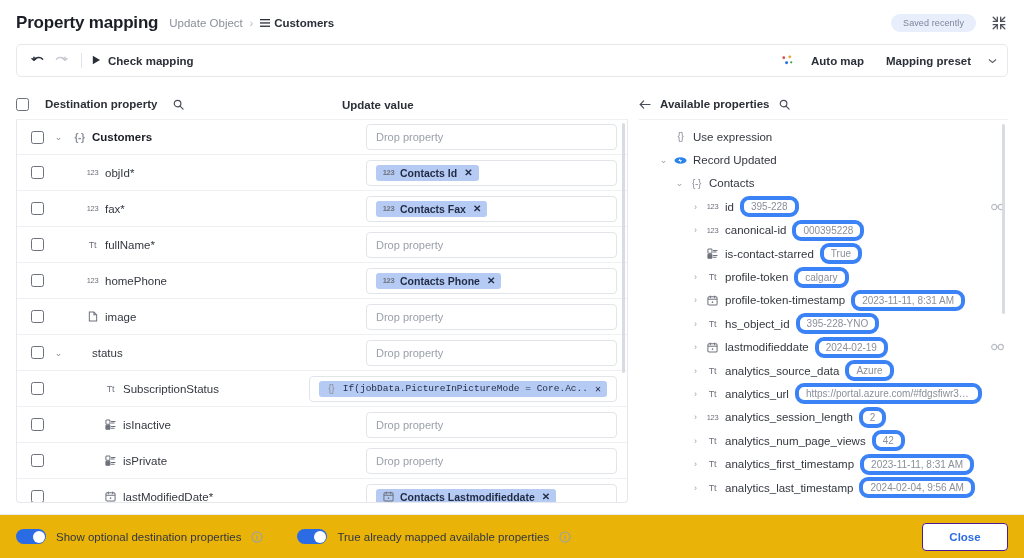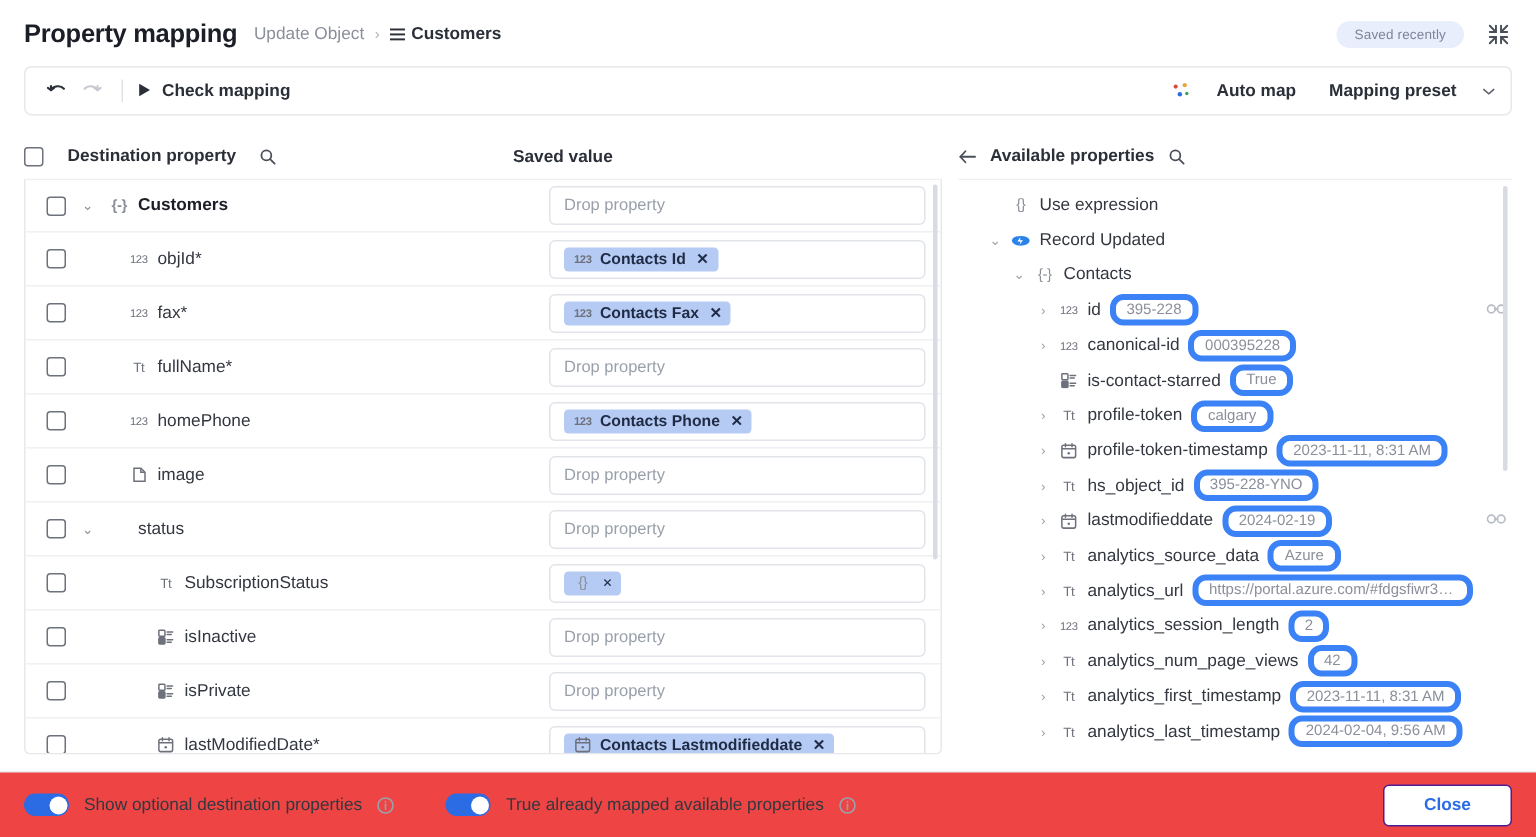--- a/index.html
+++ b/index.html
@@ -101,21 +101,21 @@
   .tr-1 { padding-left: 20px; }
   .tr-2 { padding-left: 36px; }
   .tr-3 { padding-left: 52px; }
 
   
   .vscroll { position: absolute; top: 4px; width: 3px; border-radius: 2px; background: #d8dbe1; }
 
   
   .footer {
     position: absolute; left: 0; bottom: 0; width: 1024px; height: 44px;
-    border-top: 1px solid #ececef; display: flex; align-items: center; padding: 0 16px; background: #ef4444;
+    border-top: 1px solid #ececef; display: flex; align-items: center; padding: 0 16px; background: #eab308;
   }
   .toggle-group { display: flex; align-items: center; gap: 10px; margin-right: 34px; }
   .toggle { width: 30px; height: 15px; border-radius: 8px; background: #2b6ce4; position: relative; cursor: pointer; flex: none; }
   .toggle .knob { position: absolute; top: 1.5px; right: 1.5px; width: 12px; height: 12px; border-radius: 50%; background: #fff; }
   .toggle-label { font-size: 11.5px; color: #33373f; }
   .info-ico { color: #9aa0aa; display: flex; align-items: center; }
   .close-btn {
     margin-left: auto; width: 86px; height: 28px; border: 1px solid #4c1d95; border-radius: 4px;
     background: #fff; color: #2b6ce4; font-size: 11.5px; font-weight: bold;
     display: flex; align-items: center; justify-content: center; cursor: pointer;
@@ -208,21 +208,21 @@
   <div class="cols">
     <div class="col-dest">
       <div class="chk"></div>
       <span class="col-label">Destination property</span>
       <svg width="11" height="11" viewBox="0 0 12 12" fill="none" stroke="#4a4f59" stroke-width="1.3">
         <circle cx="5" cy="5" r="3.6"></circle>
           <path d="M7.7 7.7 L11 11" stroke-linecap="round"></path>
       </svg>
     </div>
     <div class="col-map">
-      <span class="col-label">Saved value</span>
+      <span class="col-label">Update value</span>
     </div>
     <div class="col-avail">
       <svg width="12" height="11" viewBox="0 0 13 12" fill="none" stroke="#4a4f59" stroke-width="1.3" stroke-linecap="round">
         <path d="M12 6 L1.5 6"></path>
           <path d="M5 2 L1.3 6 L5 10"></path>
       </svg>
       <span class="col-label">Available properties</span>
       <svg width="11" height="11" viewBox="0 0 12 12" fill="none" stroke="#4a4f59" stroke-width="1.3">
         <circle cx="5" cy="5" r="3.6"></circle>
           <path d="M7.7 7.7 L11 11" stroke-linecap="round"></path>
@@ -346,20 +346,21 @@
             <div class="row-left ind-2" style="margin-left:10px">
               <span class="chev blank">›</span>
               <span class="tname">
                 <span class="ti tt">Tt</span>
                 <span>SubscriptionStatus</span>
               </span>
             </div>
             <div class="dropzone">
               <span class="chip mono">
                 <span class="ti obj">{}</span>
+                <span>If(jobData.PictureInPictureMode = Core.Ac..</span>
                 <span class="chip-x">✕</span>
               </span>
             </div>
           </div>
           <div class="row">
             <div class="chk"></div>
             <div class="row-left ind-2" style="margin-left:10px">
               <span class="chev blank">›</span>
               <span class="tname">
                 <span class="ti">

